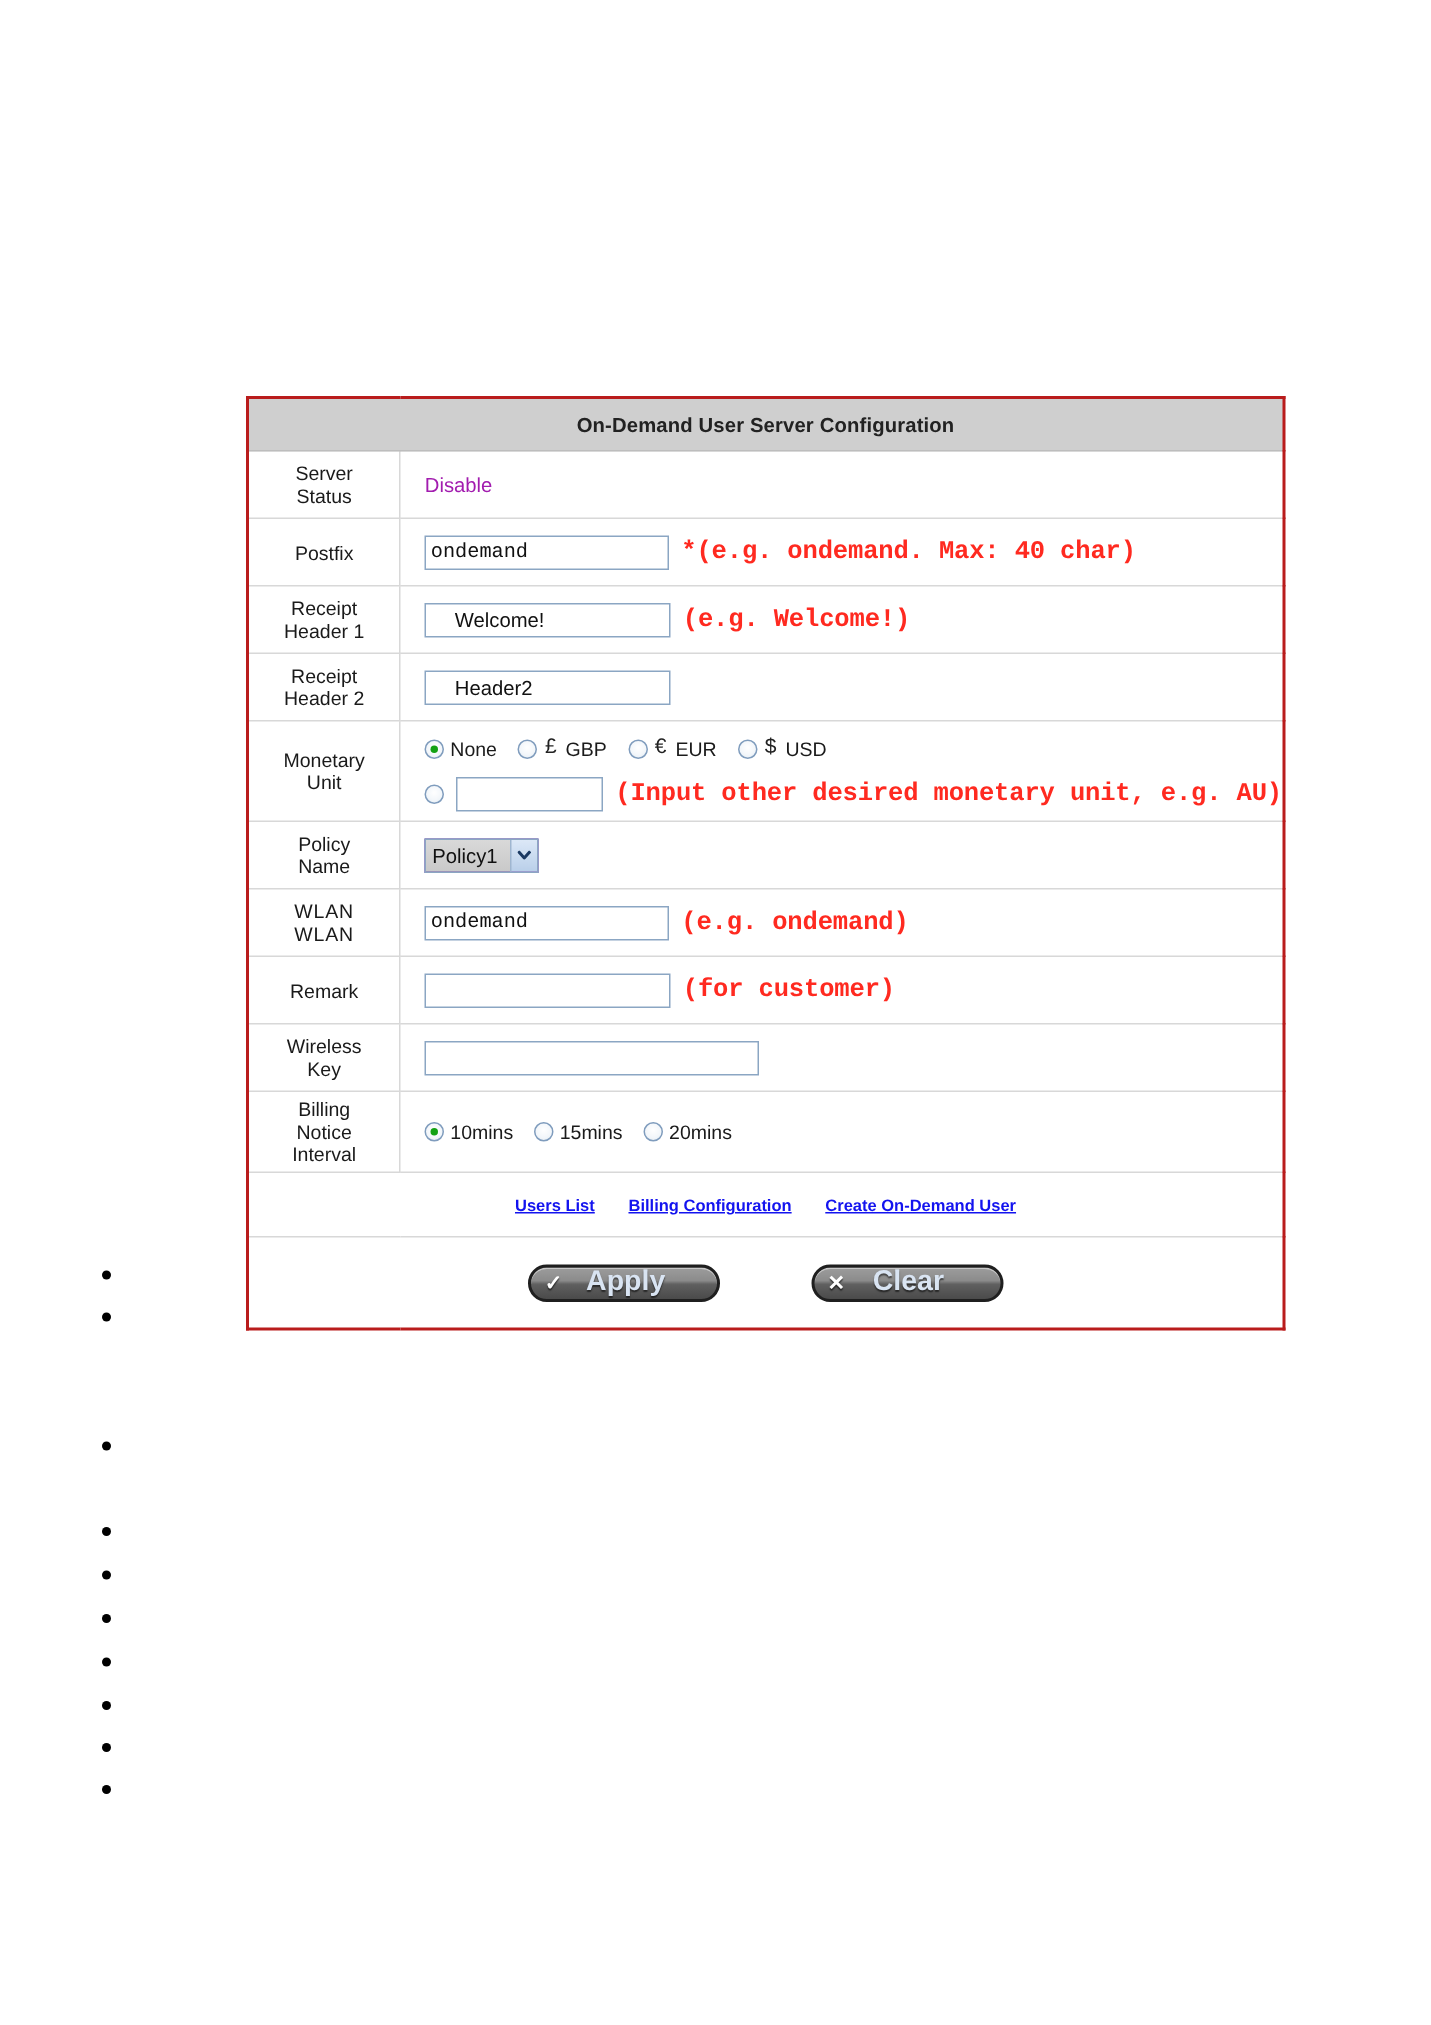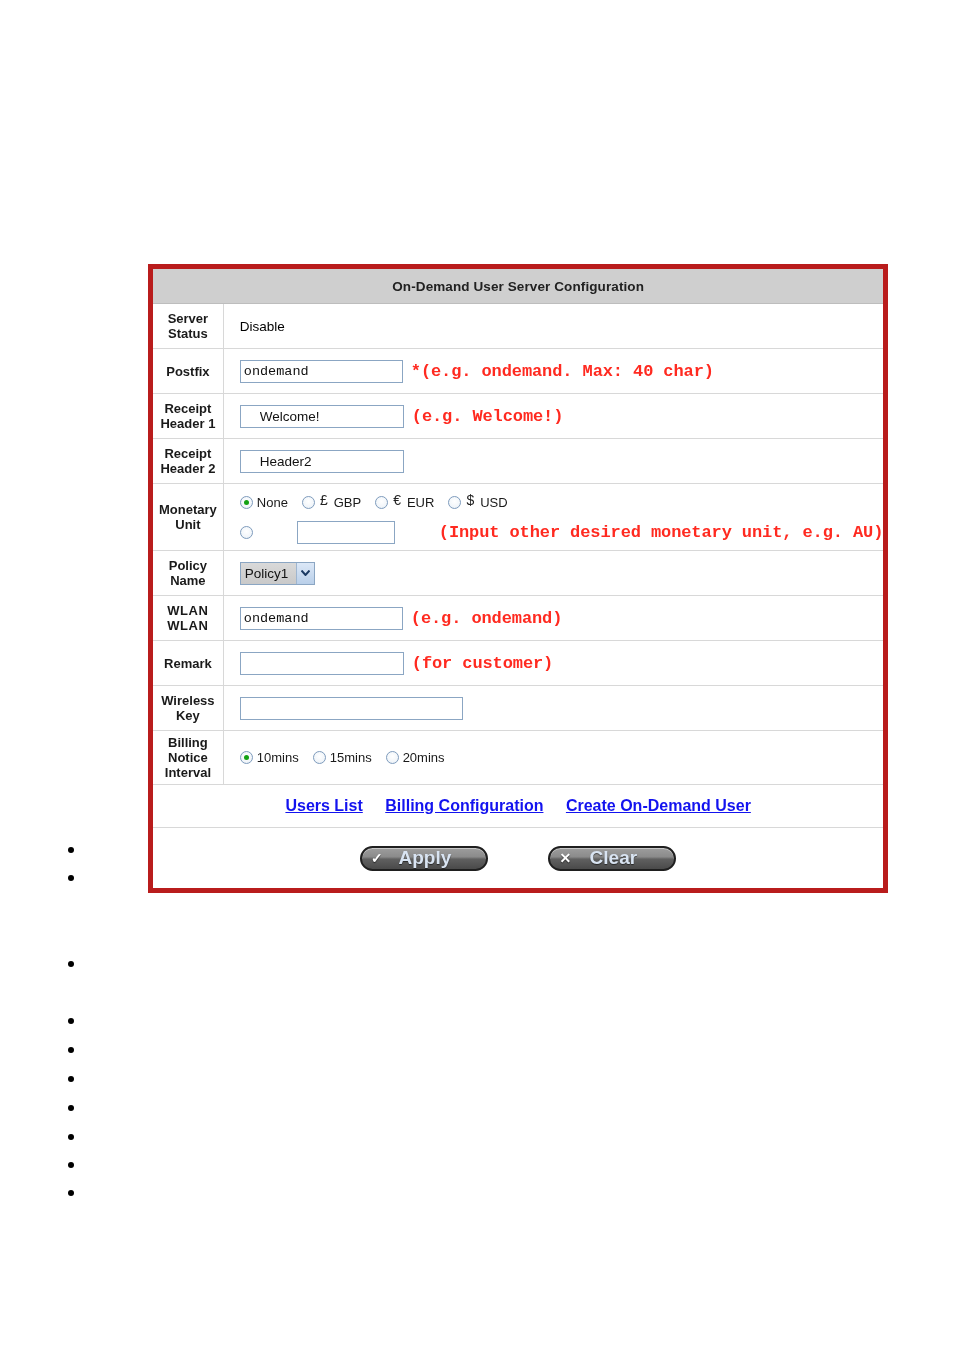--- a/index.html
+++ b/index.html
@@ -12,26 +12,26 @@
     height: 1350px;
     position: relative;
     font-family: "Liberation Sans", sans-serif;
     color: #000;
     overflow: hidden;
   }
 
   
   .config-table {
     position: absolute;
-    left: 148px;
+    left: 164px;
     top: 264px;
     width: 625px;
     border-collapse: collapse;
     background: #ffffff;
-    border: 5px solid #b91c1c;
+    border: 2px solid #b91c1c;
   }
   .config-table td {
     border: 1px solid #d8d8d8;
     padding: 0;
     vertical-align: middle;
     background: #ffffff;
   }
 
   .title-row td {
     background: #cfcfcf;
@@ -40,44 +40,43 @@
     font-size: 13.5px;
     color: #222;
     height: 34px;
     border-bottom: 1px solid #bdbdbd;
     letter-spacing: .1px;
   }
 
   td.label-cell {
     width: 217px;
     text-align: center;
-    font-weight: bold;
+    font-weight: normal;
     font-size: 13px;
     color: #1a1a1a;
     height: 36px;
-    padding: 4px 6px;
+    padding: 4px 23px;
   }
   td.value-cell {
     padding: 5px 0 5px 16px;
     font-size: 13px;
     color: #222;
   }
   .value-line {
     display: flex;
     align-items: center;
     min-height: 26px;
   }
   .value-line + .value-line {
     margin-top: 4px;
-    gap: 36px;
   }
 
   .plain-text {
     font-size: 13.5px;
-    color: #000000;
+    color: #a21caf;
   }
 
   
   .txt {
     font-family: "Liberation Sans", sans-serif;
     font-size: 13.5px;
     color: #111;
     background: #ffffff;
     border: 1px solid #8ba6c3;
     height: 21px;
@@ -167,21 +166,21 @@
 
   
   .links-row td {
     height: 34px;
     text-align: center;
     padding: 4px 0;
   }
   .links-row a {
     color: #1313ef;
     font-weight: bold;
-    font-size: 16px;
+    font-size: 11px;
     text-decoration: underline;
     margin: 0 9px;
   }
 
   
   .buttons-row td {
     height: 48px;
     padding: 6px 0;
     text-align: center;
   }

